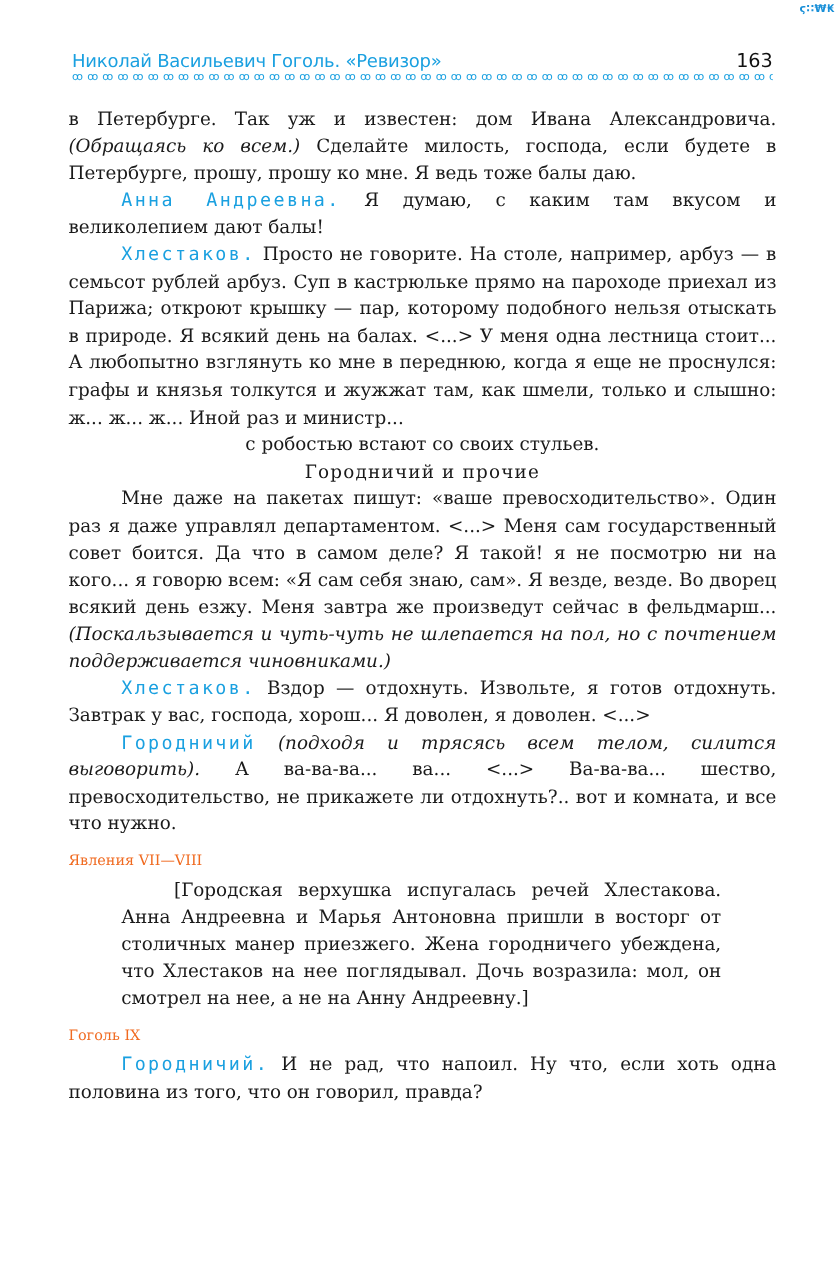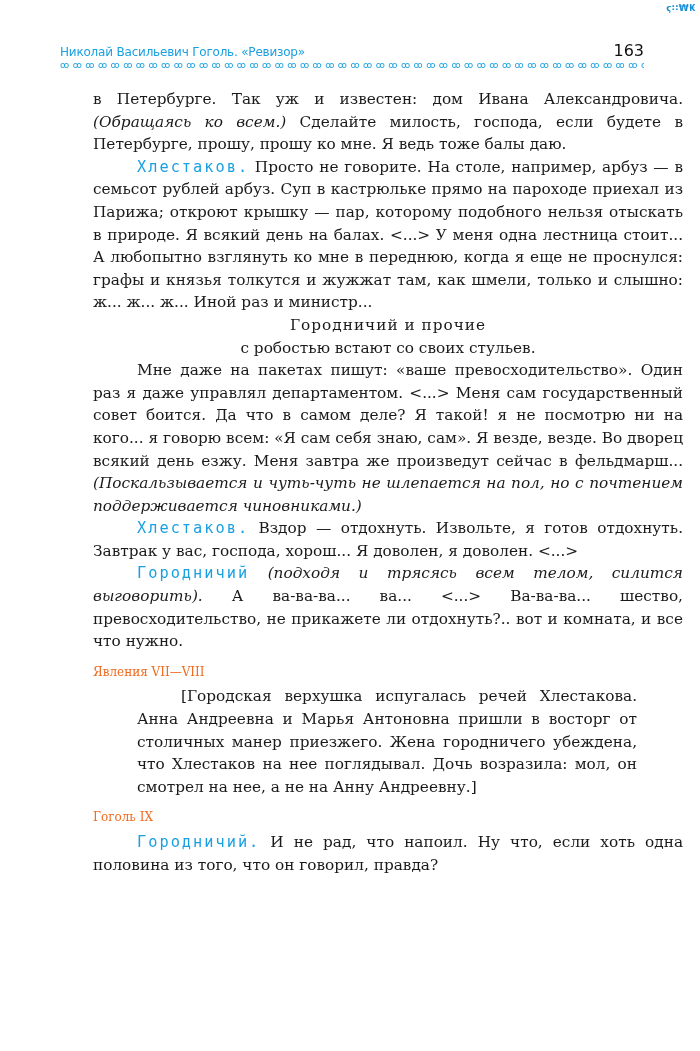--- a/index.html
+++ b/index.html
@@ -29,21 +29,21 @@
       position: absolute;
       left: 60px;
       top: 41px;
       width: 584px;
       display: flex;
       justify-content: space-between;
       align-items: baseline;
     }
     .running-head .title {
       font-family: "DejaVu Sans", sans-serif;
-      font-size: 12px;
+      font-size: 15px;
       color: #1aa0e0;
       letter-spacing: -0.2px;
     }
     .running-head .page-num {
       font-family: "DejaVu Sans", sans-serif;
       font-size: 16px;
       color: #111;
     }
     .ornament {
       position: absolute;
@@ -59,21 +59,20 @@
       color: #1aa0e0;
       letter-spacing: 0.3px;
     }
     .text-block {
       position: absolute;
       left: 57px;
       top: 88px;
       width: 590px;
       font-size: 15.3px;
       line-height: 22.6px;
-      margin-left: 36px;
     }
     .text-block p {
       margin: 0;
       text-align: justify;
       text-align-last: left;
     }
     .indent { text-indent: 44px; }
     .speaker {
       color: #1aa0e0;
       letter-spacing: 2px;
@@ -108,27 +107,30 @@
   <span class="page-num">163</span>
 </div>
 <div class="ornament">ꝏ ꝏ ꝏ ꝏ ꝏ ꝏ ꝏ ꝏ ꝏ ꝏ ꝏ ꝏ ꝏ ꝏ ꝏ ꝏ ꝏ ꝏ ꝏ ꝏ ꝏ ꝏ ꝏ ꝏ ꝏ ꝏ ꝏ ꝏ ꝏ ꝏ ꝏ ꝏ ꝏ ꝏ ꝏ ꝏ ꝏ ꝏ ꝏ ꝏ ꝏ ꝏ ꝏ ꝏ ꝏ ꝏ ꝏ ꝏ ꝏ ꝏ ꝏ ꝏ ꝏ ꝏ ꝏ ꝏ ꝏ ꝏ ꝏ ꝏ</div>
 
 <div class="text-block">
 
   <p>
     <span>в Петербурге. Так уж и известен: дом Ивана Александровича. </span><span class="remark">(Обращаясь ко всем.)</span><span> Сделайте милость, господа, если будете в Петербурге, прошу, прошу ко мне. Я ведь тоже балы даю.</span>
   </p>
 
+  <p class="indent">
+    <span class="speaker">Анна Андреевна.</span><span> Я думаю, с каким там вкусом и великолепием дают балы!</span>
+  </p>
 
   <p class="indent">
     <span class="speaker">Хлестаков.</span><span> Просто не говорите. На столе, например, арбуз — в семьсот рублей арбуз. Суп в кастрюльке прямо на пароходе приехал из Парижа; откроют крышку — пар, которому подобного нельзя отыскать в природе. Я всякий день на балах. &lt;...&gt; У меня одна лестница стоит... А любопытно взглянуть ко мне в переднюю, когда я еще не проснулся: графы и князья толкутся и жужжат там, как шмели, только и слышно: ж... ж... ж... Иной раз и министр...</span>
   </p>
 
+  <p class="center">с робостью встают со своих стульев.</p>
   <p class="center spaced">Городничий и прочие</p>
-  <p class="center">с робостью встают со своих стульев.</p>
 
   <p class="indent">
     <span>Мне даже на пакетах пишут: «ваше превосходительство». Один раз я даже управлял департаментом. &lt;...&gt; Меня сам государственный совет боится. Да что в самом деле? Я такой! я не посмотрю ни на кого... я говорю всем: «Я сам себя знаю, сам». Я везде, везде. Во дворец всякий день езжу. Меня завтра же произведут сейчас в фельдмарш... </span><span class="remark">(Поскальзывается и чуть-чуть не шлепается на пол, но с почтением поддерживается чиновниками.)</span>
   </p>
 
   <p class="indent">
     <span class="speaker">Хлестаков.</span><span> Вздор — отдохнуть. Извольте, я готов отдохнуть. Завтрак у вас, господа, хорош... Я доволен, я доволен. &lt;...&gt;</span>
   </p>
 
   <p class="indent">

